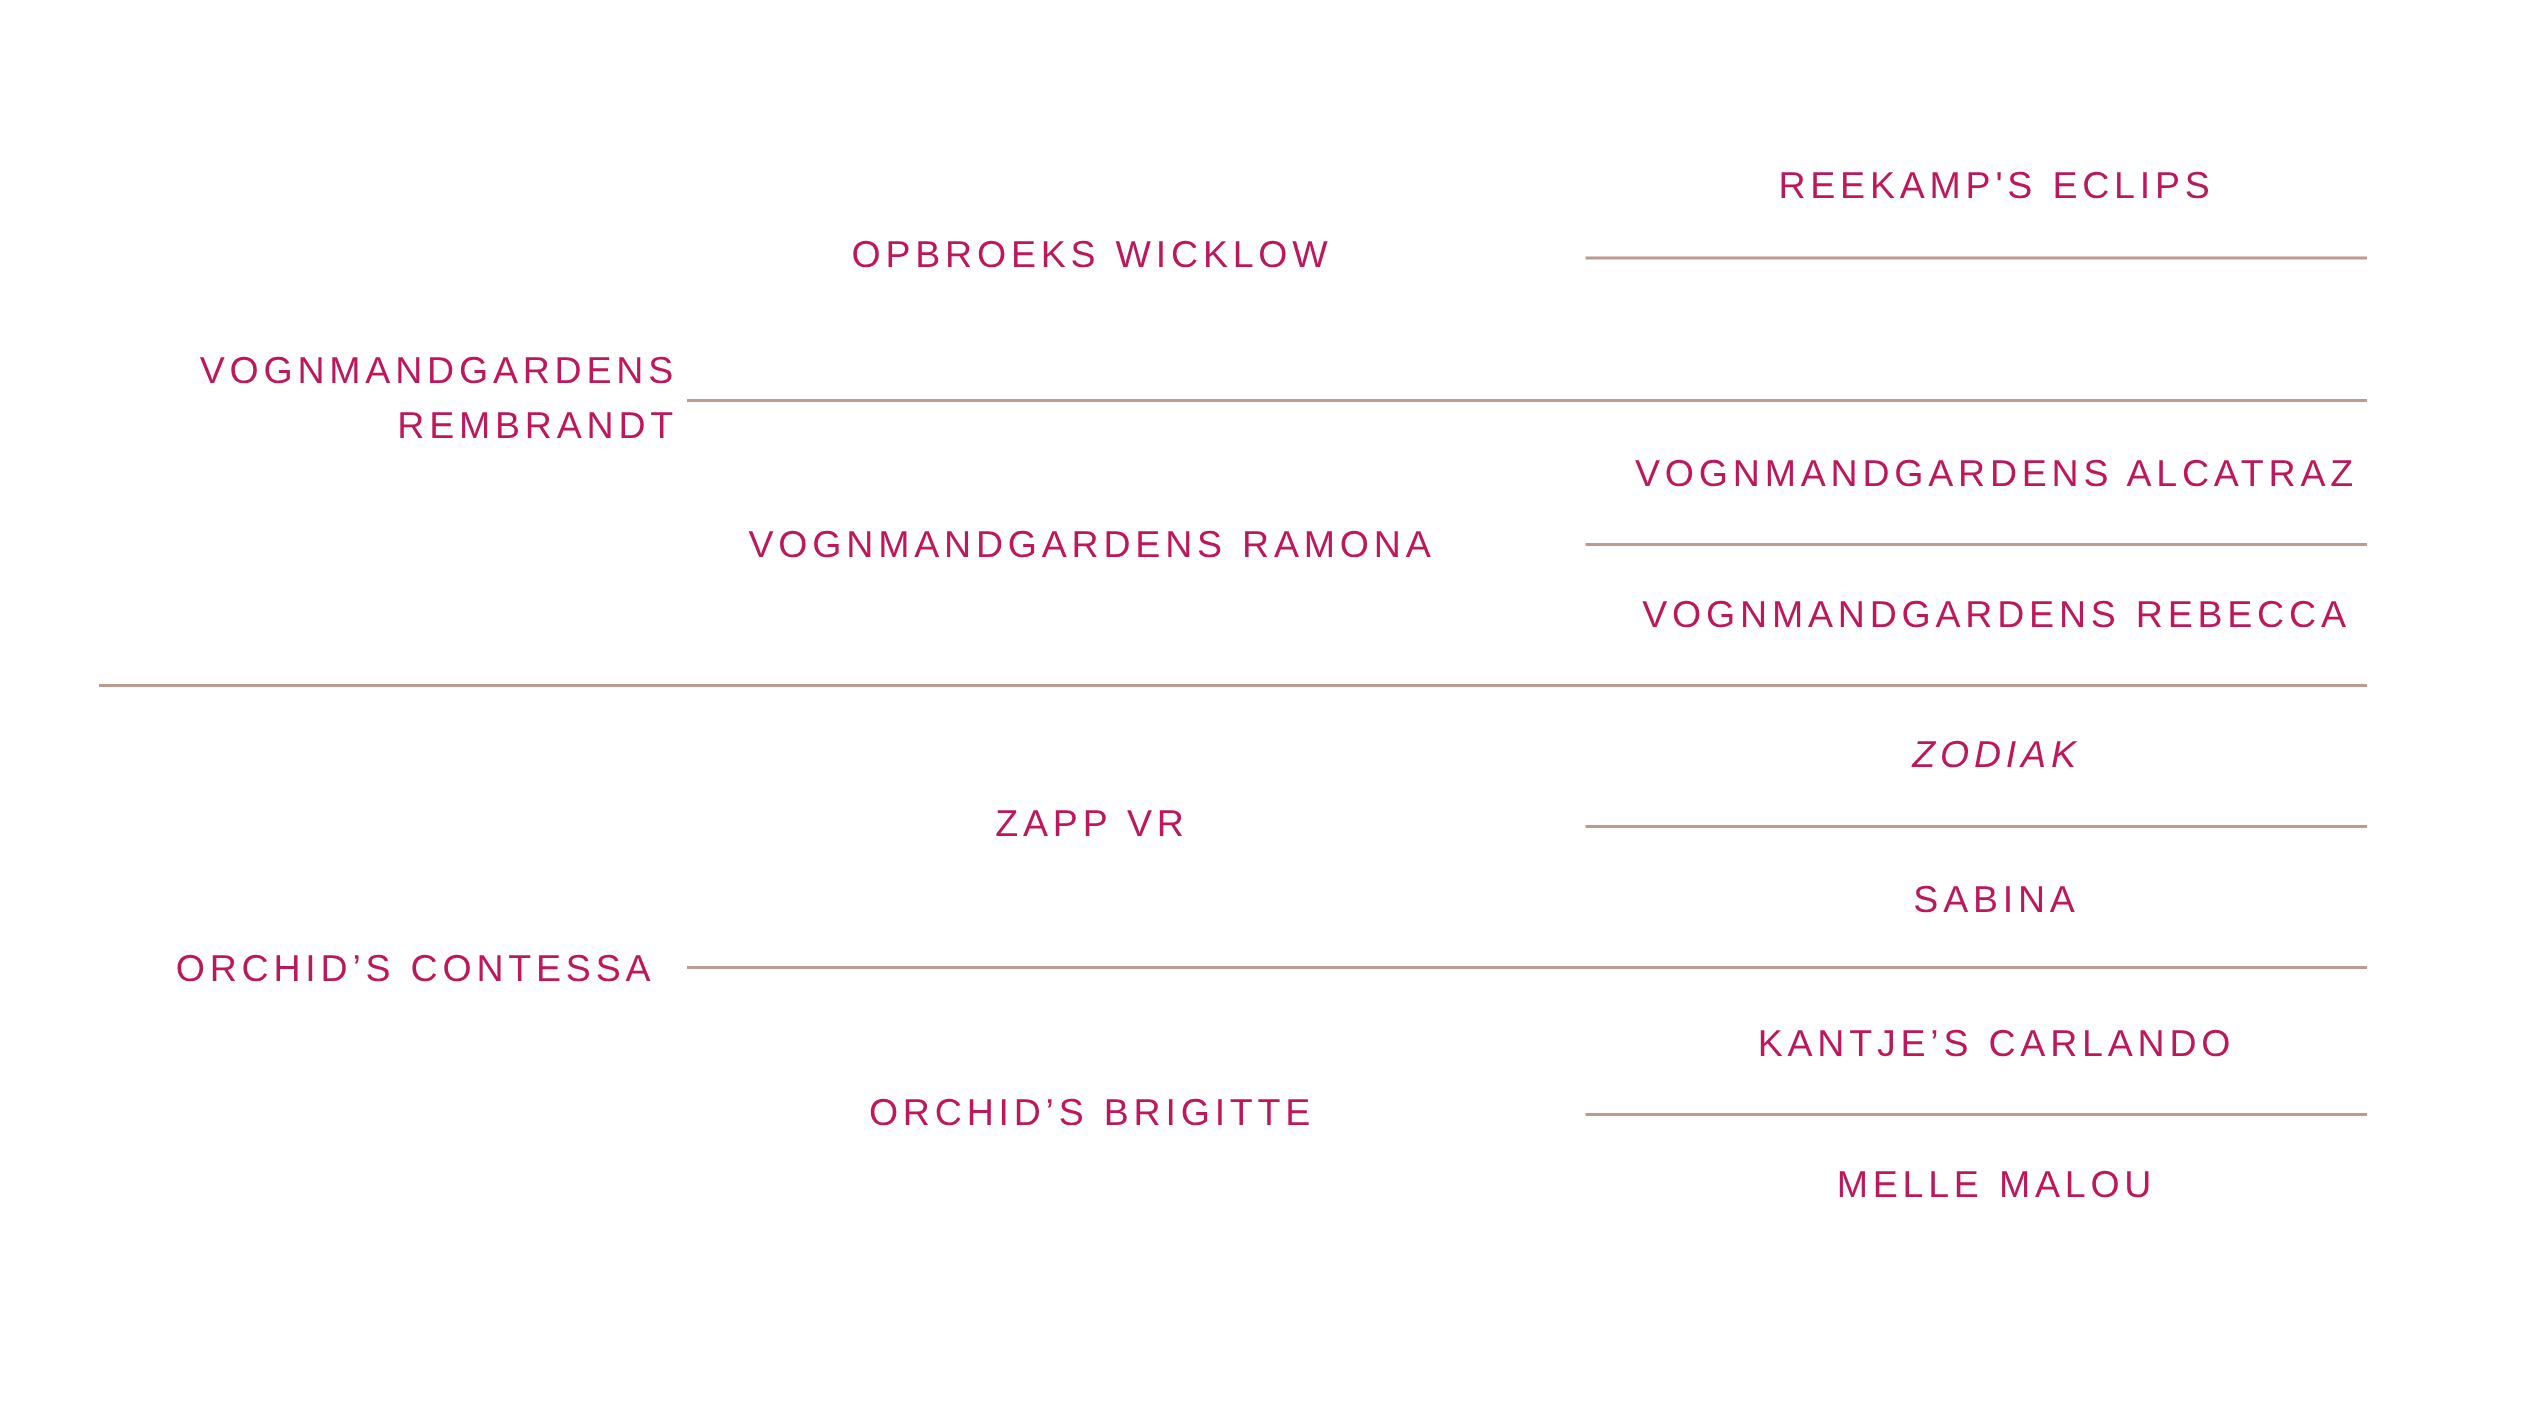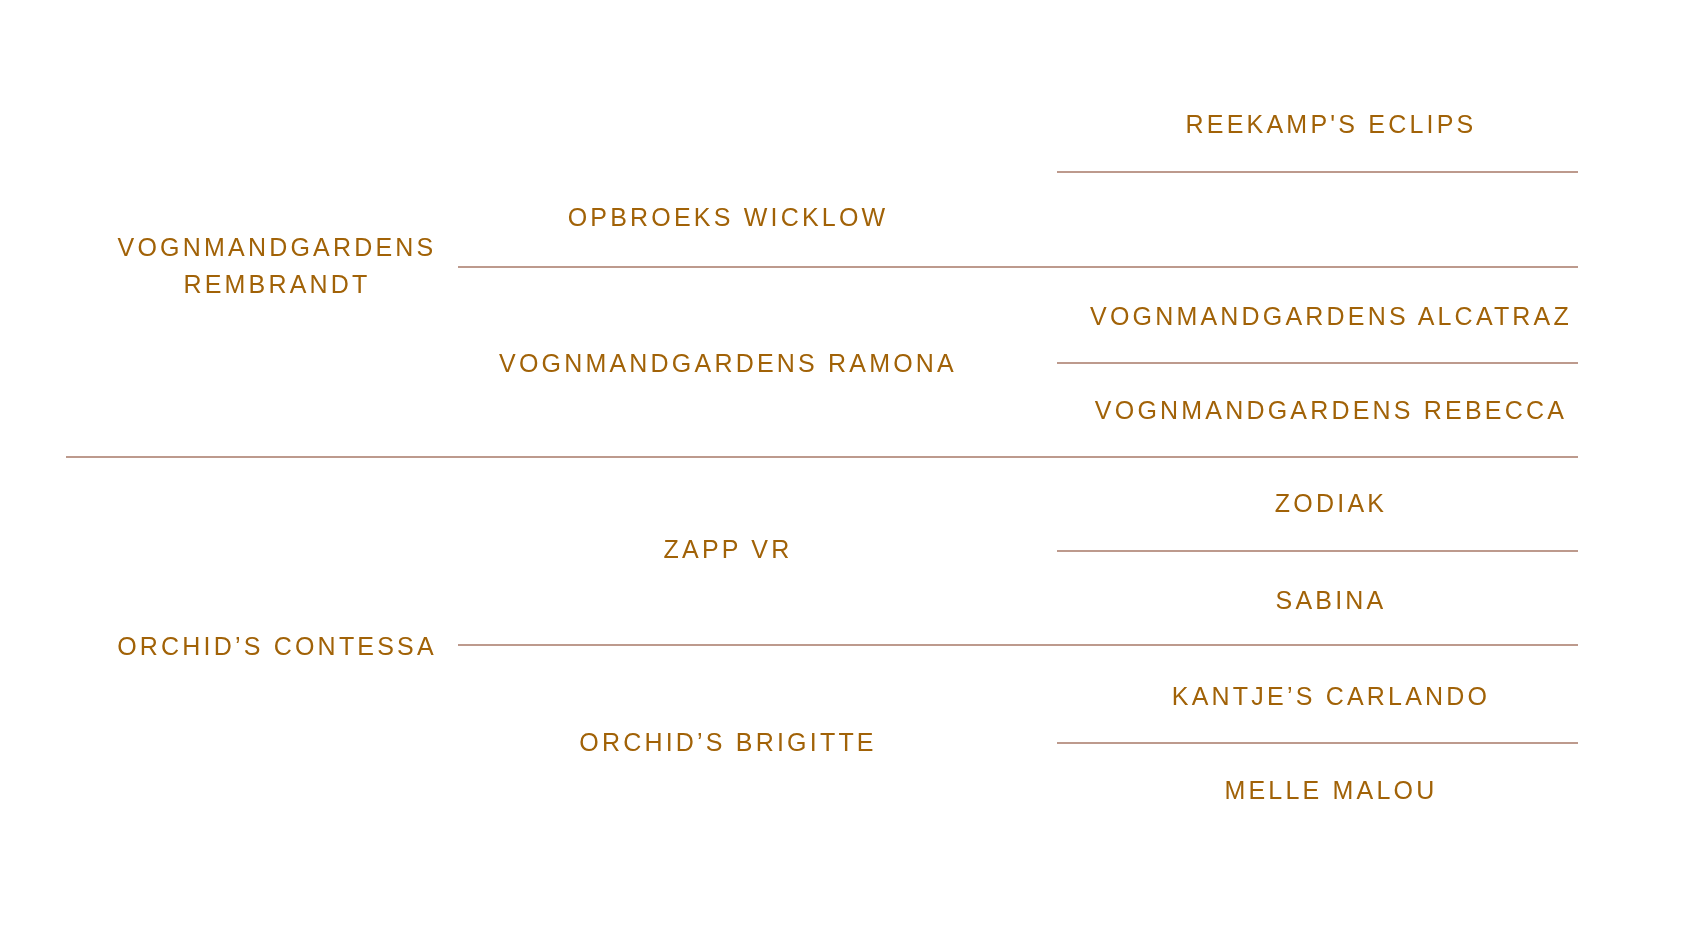--- a/index.html
+++ b/index.html
@@ -13,57 +13,58 @@
     height: 947px;
     background: #ffffff;
     overflow: hidden;
     font-family: "Liberation Sans", "DejaVu Sans", sans-serif;
   }
   .label {
     position: absolute;
     font-size: 25px;
     font-weight: 400;
     letter-spacing: 3.2px;
-    color: #a16207;
+    color: #be185d;
     text-align: center;
     line-height: 36px;
     white-space: nowrap;
   }
   
   .g1 {
     left: 102px;
     width: 350px;
   }
   .g1.wrap {
     white-space: normal;
     line-height: 37px;
+    text-align: right;
   }
   .g1-sire { top: 229px; }
   .g1-dam  { top: 628px; }
 
   
   .g2 {
     left: 468px;
     width: 520px;
   }
-  .g2-r1 { top: 152px; margin-top: 47px; }
+  .g2-r1 { top: 152px; }
   .g2-r2 { top: 345px; }
   .g2-r3 { top: 531px; }
   .g2-r4 { top: 724px; }
 
   
   .g3 {
     left: 1051px;
     width: 560px;
   }
   .g3-r1 { top: 106px; }
   .g3-r2 { top: 202px; }
   .g3-r3 { top: 298px; }
   .g3-r4 { top: 392px; }
-  .g3-r5 { top: 485px; }
+  .g3-r5 { top: 485px; font-style: italic; }
   .g3-r6 { top: 582px; }
   .g3-r7 { top: 678px; }
   .g3-r8 { top: 772px; }
 
   
   .line {
     position: absolute;
     height: 2px;
     background: #bd9a8d;
   }

